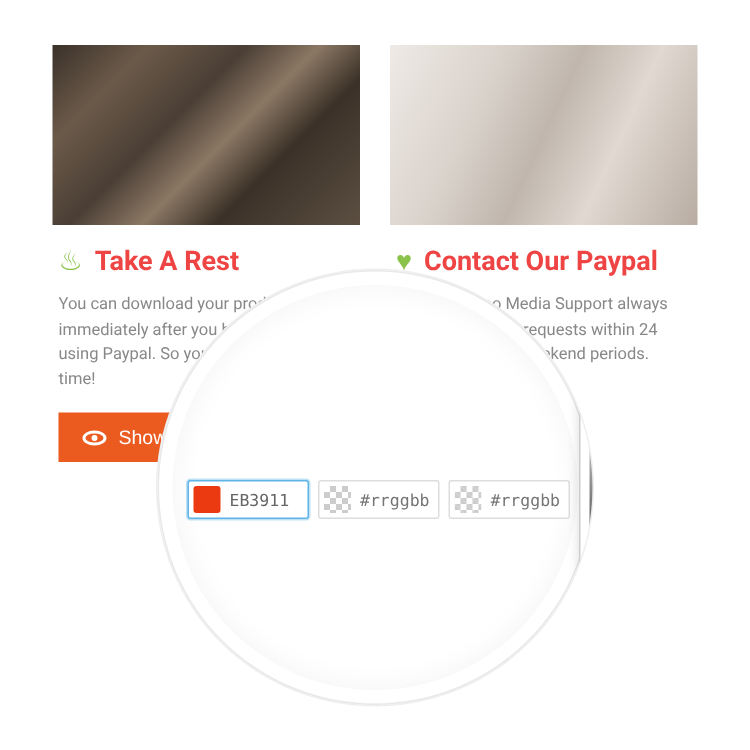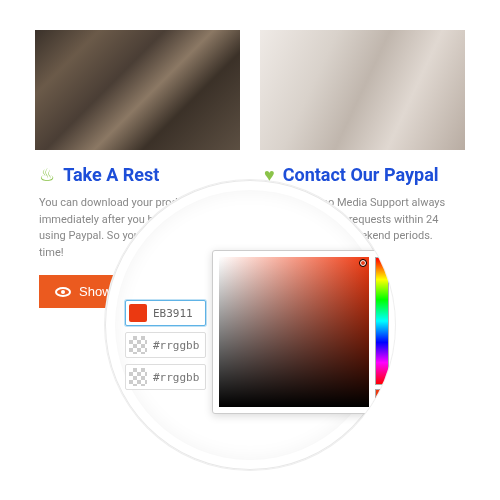--- a/index.html
+++ b/index.html
@@ -36,21 +36,21 @@
   }
   .card-title {
     display: flex;
     align-items: center;
     gap: 8px;
     margin-bottom: 10px;
   }
   .card-title h3 {
     font-size: 18px;
     font-weight: 700;
-    color: #1d4ed8;
+    color: #ef4444;
   }
   .icon-flame, .icon-heart {
     display: inline-block;
     font-size: 18px;
     line-height: 1;
   }
   .icon-flame { color: #8bc34a; }
   .icon-heart { color: #8bc34a; }
   .card-desc {
     font-size: 11px;
@@ -104,23 +104,23 @@
   .lens-inner {
     position: absolute;
     left: 20px;
     top: 70px;
     display: flex;
     gap: 6px;
     align-items: flex-start;
   }
   .swatch-col {
     display: flex;
-    flex-direction: column;
-    gap: 6px;
-    margin-top: 50px;
+    flex-direction: row;
+    gap: 6px;
+    margin-top: 70px;
   }
   .swatch-row {
     display: flex;
     align-items: center;
     border: 1px solid #ddd;
     padding: 3px 6px 3px 3px;
     background: #fff;
     gap: 6px;
     border-radius: 2px;
   }

